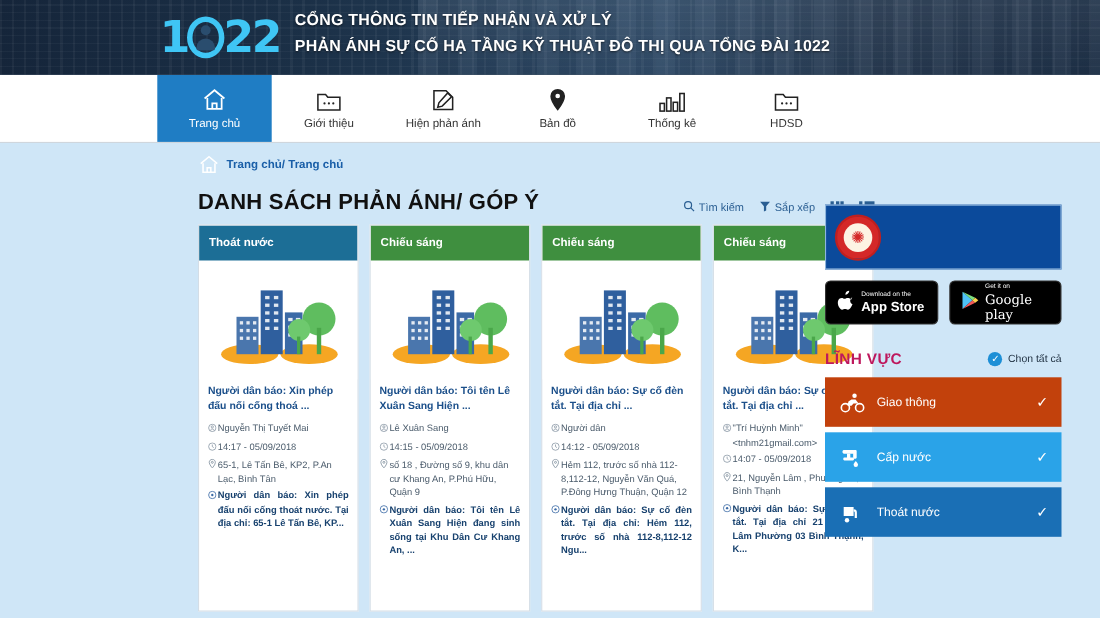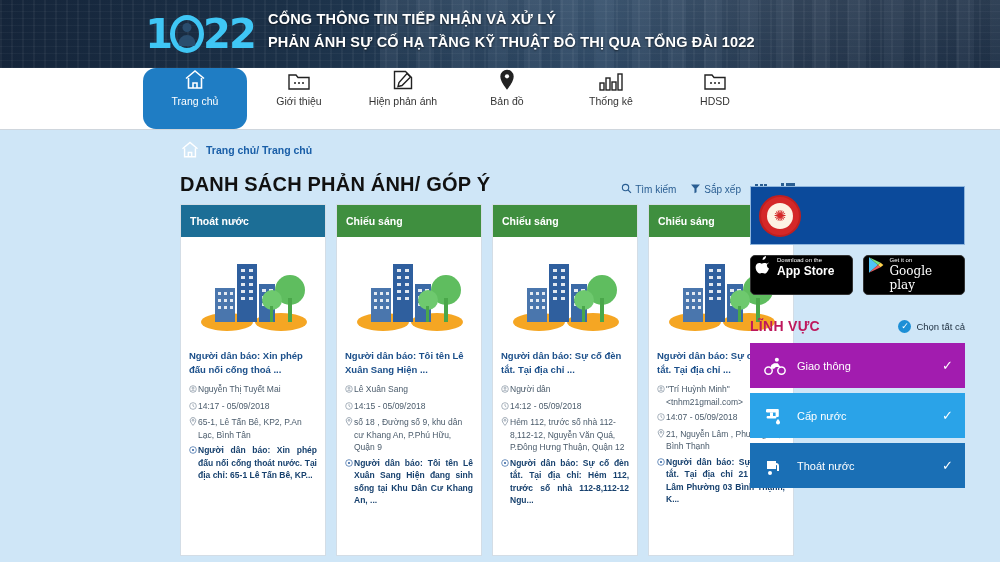--- a/index.html
+++ b/index.html
@@ -80,23 +80,23 @@
 
   
   .nav {
     height: 62px; background: #ffffff;
     border-bottom: 1px solid #cfd6dd;
     display: flex; align-items: stretch;
     padding-left: 143px;
   }
   .nav-item {
     width: 104px;
-    display: flex; flex-direction: column; align-items: center; 
+    display: flex; flex-direction: column; align-items: center; justify-content: center;
     gap: 3px;
-    color: #333; cursor: pointer; border-radius: 13px;
+    color: #333; cursor: pointer;
   }
   .nav-item .nav-label { font-size: 10.5px; }
   .nav-item.active { background: #1f7dc4; color: #fff; }
   .nav-icon { height: 24px; display: flex; align-items: flex-end; }
   .nav-icon svg { display: block; }
 
   
   .content {
     position: relative;
     height: 432px;
@@ -180,21 +180,21 @@
   .hl1 { font-size: 12px; font-weight: bold; color: #ffe14d; line-height: 15px; letter-spacing: .2px; }
   .hl-phone { font-size: 9.5px; font-weight: bold; color: #ffffff; margin-top: 3px; }
   .report-bar {
     background: #1d8fd6; border: 1px solid #8fb6dd; border-top: none;
     height: 40px; display: flex; align-items: center; gap: 7px; padding: 0 9px;
     color: #fff; font-size: 10.5px; font-weight: bold; cursor: pointer;
   }
   .stores { display: flex; gap: 10px; margin-top: 10px; }
   .store {
     flex: 1; height: 40px; background: #000; border-radius: 5px;
-    display: flex; align-items: flex-start; gap: 6px; padding: 0 4px; color: #fff;
+    display: flex; align-items: center; gap: 6px; padding: 0 10px; color: #fff;
     cursor: pointer; border: 1px solid #333;
   }
   .store .s-top { font-size: 6px; line-height: 8px; }
   .store .s-bot { font-size: 12px; font-weight: bold; line-height: 14px; }
   .store .s-bot.gp { font-family: "DejaVu Serif", serif; font-weight: normal; font-size: 12px; }
 
   .field-head {
     margin-top: 14px; height: 34px;
     display: flex; align-items: center; justify-content: space-between;
   }
@@ -762,21 +762,21 @@
       </div>
 
       <div class="field-head">
         <div class="field-title">LĨNH VỰC</div>
         <div class="select-all">
           <span class="chk">✓</span>
           <span>Chọn tất cả</span>
         </div>
       </div>
 
-      <div class="cat" style="background:#a21caf">
+      <div class="cat" style="background:#c2410c">
         <span class="cat-ico">
           <svg width="24" height="20" viewBox="0 0 26 20" fill="#fff">
             <circle cx="6" cy="15" r="4" fill="none" stroke="#fff" stroke-width="1.6"></circle>
             <circle cx="20" cy="15" r="4" fill="none" stroke="#fff" stroke-width="1.6"></circle>
             <circle cx="15" cy="3.2" r="2.2"></circle>
             <path d="M12 7h4l3 4h-5l-2 2H8l1-4z"></path>
           </svg>
         </span>
         <span class="cat-label">Giao thông</span>
         <span class="cat-check">✓</span>

